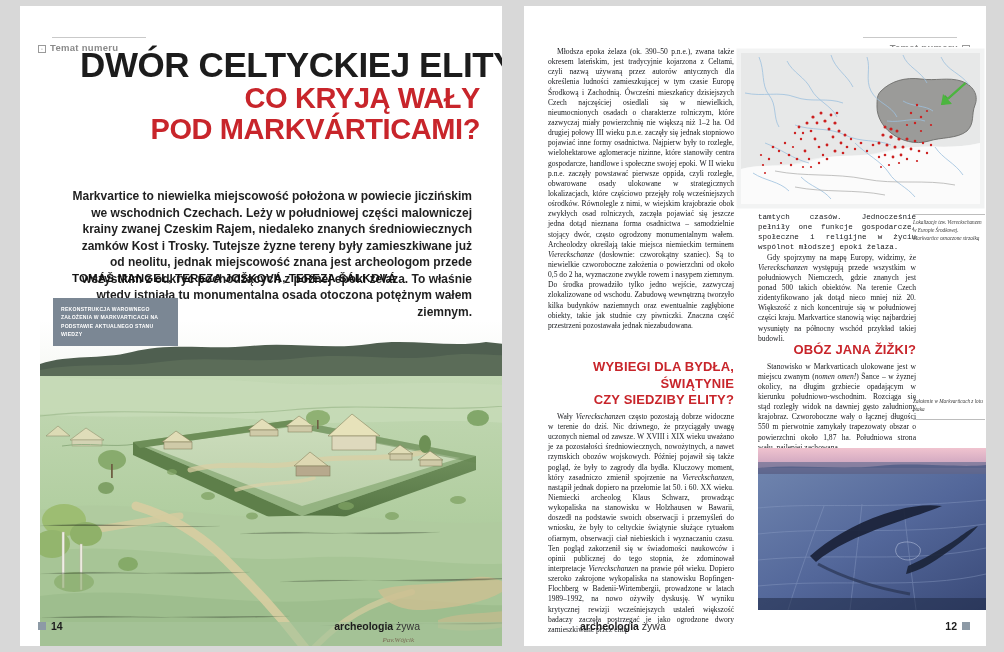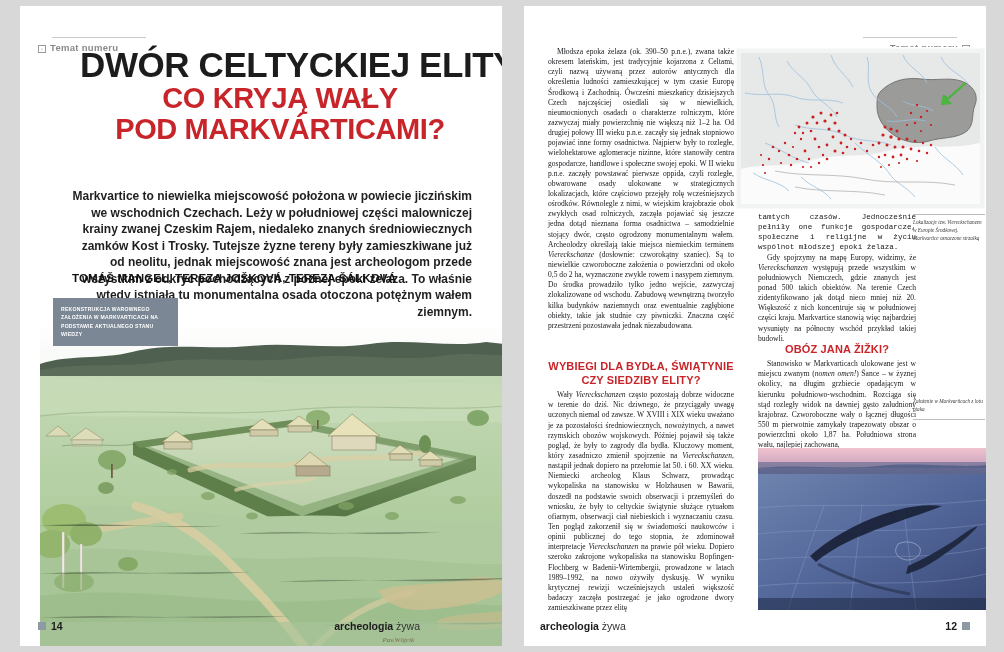--- a/index.html
+++ b/index.html
@@ -76,21 +76,21 @@
     line-height: 1.06;
     text-align: center;
     white-space: nowrap;
   }
   #headline .l2, #headline .l3 {
     font-size: 29px;
     font-weight: bold;
     color: #c8252b;
     letter-spacing: -.4px;
     line-height: 1.06;
-    text-align: center;
+    text-align: right;
     white-space: nowrap;
   }
 
   #lede {
     position: absolute;
     left: 52px; top: 182px; width: 400px;
     font-size: 12px;
     line-height: 1.38;
     color: #1f1f1f;
     text-align: right;
@@ -145,21 +145,21 @@
   .folio.right { right: 16px; }
   .folio .blk { width: 8px; height: 8px; background: #8d9aa6; display:inline-block; }
   .masthead {
     position: absolute;
     bottom: 14px;
     font-size: 10.5px;
     color: #1c1c1c;
     z-index: 8;
     white-space: nowrap;
   }
-  .masthead b { font-weight: bold; }
+  .masthead b { font-weight: bold; margin-left: 40px; }
   .masthead i { font-style: normal; color: #333; }
   #masthead-left  { right: 82px; }
   #masthead-right { left: 16px; }
   #signature {
     position: absolute;
     right: 88px; bottom: 2px;
     font-size: 7px;
     color: #7a6a55;
     font-family: "Liberation Serif", serif;
     font-style: italic;
@@ -174,26 +174,26 @@
     line-height: 1.345;
     color: #16181c;
     text-align: justify;
     hyphens: auto;
   }
   .bodycol p { text-indent: 9px; margin: 0; }
   .bodycol p.noind { text-indent: 0; font-family: Liberation Mono, monospace; }
   .bodycol i { font-style: italic; margin-top: 47px; }
   .sechead {
     font-family: "Liberation Sans", sans-serif;
-    font-size: 11px;
+    font-size: 13px;
     font-weight: bold;
     color: #c8252b;
     line-height: 1.28;
     letter-spacing: .15px;
-    text-align: center;
+    text-align: right;
     margin: 7px 0 3px 0;
     text-indent: 0;
   }
   #col1a { left: 548px; top:  47px; width: 186px; }
   #col1b { left: 548px; top: 352px; width: 186px; }
   #col2a { left: 758px; top: 212px; width: 158px; }
   #col2b { left: 758px; top: 335px; width: 158px; }
 
   
   .margincap {

